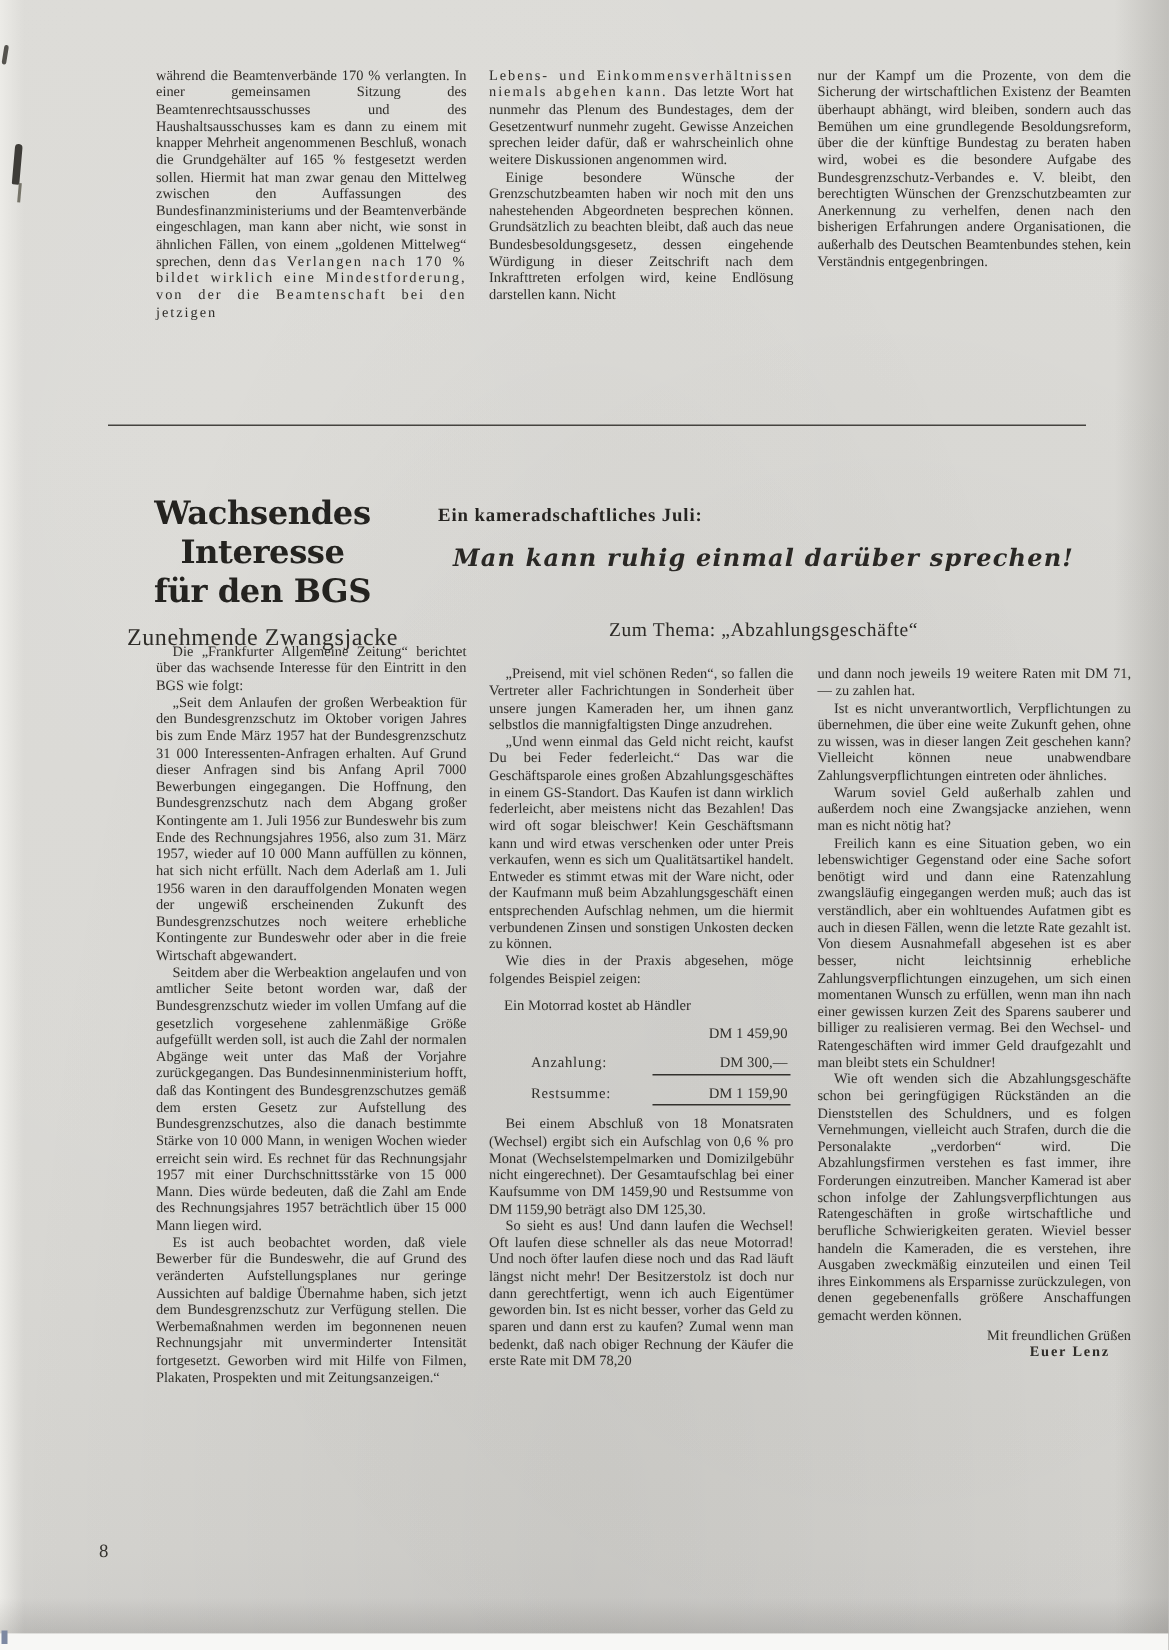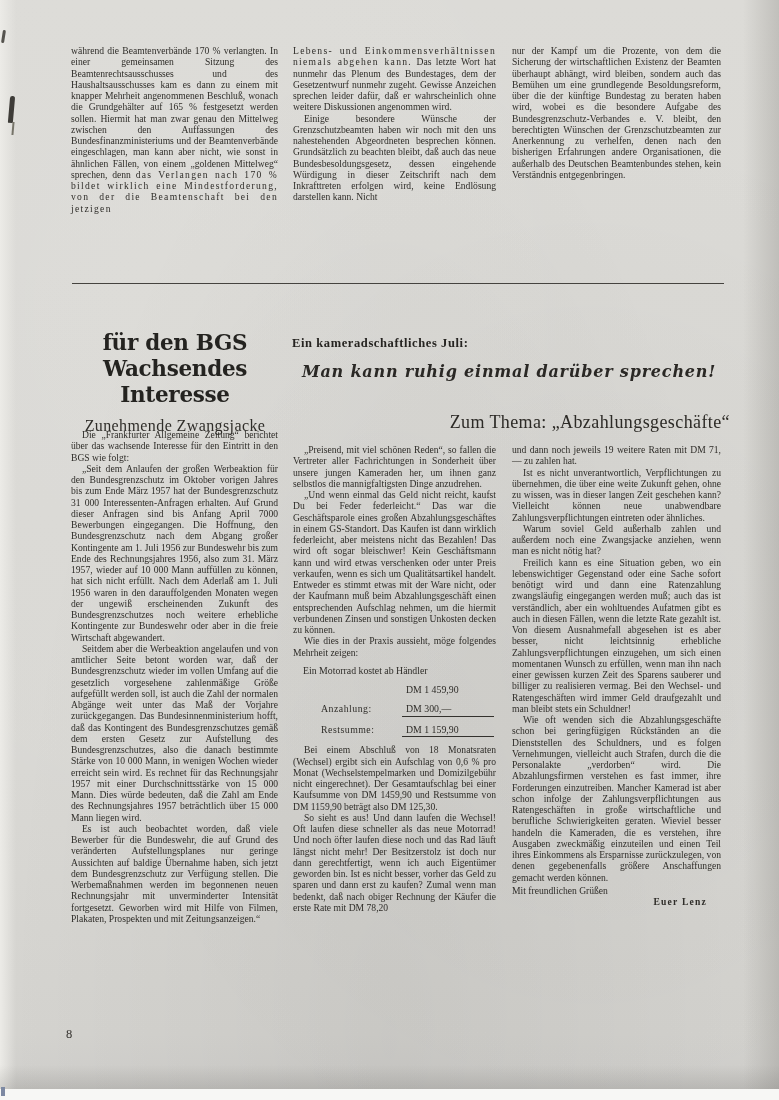--- a/index.html
+++ b/index.html
@@ -30,21 +30,21 @@
     transform:rotate(9deg);border-radius:2px;}
   .ink-2{position:absolute;left:9px;top:96px;width:5px;height:27px;background:#3e3c38;
     transform:rotate(5deg);border-radius:3px 3px 1px 1px;}
   .ink-2b{position:absolute;left:12px;top:122px;width:2px;height:13px;background:#767469;
     transform:rotate(5deg);}
 
   .col{
     position:absolute;
     font-size:9.6px;line-height:11.25px;
     text-align:justify;
-    hyphens:auto;-webkit-hyphens:auto;
+    hyphens:auto;margin-left:33px;-webkit-hyphens:auto;
   }
   .col p{margin:0;}
   .col p.indent{text-indent:11px;}
   .spaced{letter-spacing:1.3px;}
 
   #top-col1{left:71px;top:45px;width:207px;}
   #top-col2{left:293px;top:45px;width:203px;}
   #top-col3{left:512px;top:45px;width:209px;}
 
   .divider{position:absolute;left:72px;top:283px;width:652px;height:1.3px;background:#45433f;}
@@ -54,34 +54,34 @@
     font-size:21.5px;line-height:26px;letter-spacing:-0.3px;margin:0;}
   .bgs-subtitle{font-size:16px;margin-top:9px;letter-spacing:0.4px;color:#2f2d29;}
 
   #bgs-body{left:71px;top:429px;width:207px;}
 
   .kicker{position:absolute;left:292px;top:336px;font-size:12.5px;font-weight:bold;
     letter-spacing:0.6px;color:#262421;}
   .script-title{position:absolute;left:288px;top:362px;width:442px;text-align:center;
     font-family:"DejaVu Serif","Liberation Serif",serif;
     font-style:italic;font-weight:bold;font-size:16px;letter-spacing:0.8px;color:#2a2825;}
-  .lenz-subtitle{position:absolute;left:288px;top:412px;width:442px;text-align:right;
-    font-size:18px;letter-spacing:0.4px;color:#2c2a26;}
+  .lenz-subtitle{position:absolute;left:288px;top:412px;width:442px;text-align:center;
+    font-size:13px;letter-spacing:0.4px;color:#2c2a26;}
 
   #lenz-col2{left:293px;top:444px;width:203px;}
   #lenz-col3{left:512px;top:444px;width:209px;}
 
   .example{margin:7px 0 7px 2px;font-size:9.8px;}
   .ex-intro{text-indent:8px;margin:0;}
   .ex-row{display:flex;justify-content:space-between;margin-top:7.5px;padding:0 2px 0 26px;}
   .ex-label{letter-spacing:0.5px;}
-  .ex-value{min-width:86px;text-align:left;padding:0 2px 1px 4px;}
+  .ex-value{min-width:86px;text-align:right;padding:0 2px 1px 4px;}
   .ex-underline{border-bottom:1.1px solid #33312d;}
 
-  .closing{text-align:left;margin-top:2px !important;}
+  .closing{text-align:right;margin-top:2px !important;}
   .signature{text-align:right;padding-right:14px;letter-spacing:1.2px;font-weight:bold;}
 
   .page-number{position:absolute;left:66px;top:1027px;font-size:12.5px;color:#34322e;}
 </style>
 </head>
 <body>
 
 <div class="page">
   <div class="texture"></div>
   <div class="edge-left"></div>
@@ -101,40 +101,40 @@
     <p class="indent">Einige besondere Wünsche der Grenzschutzbeamten haben wir noch mit den uns nahestehenden Abgeordneten besprechen können. Grundsätzlich zu beachten bleibt, daß auch das neue Bundesbesoldungsgesetz, dessen eingehende Würdigung in dieser Zeitschrift nach dem Inkrafttreten erfolgen wird, keine Endlösung darstellen kann. Nicht</p>
   </div>
   <div class="col" id="top-col3">
     <p>nur der Kampf um die Prozente, von dem die Sicherung der wirtschaftlichen Existenz der Beamten überhaupt abhängt, wird bleiben, sondern auch das Bemühen um eine grundlegende Besoldungsreform, über die der künftige Bundestag zu beraten haben wird, wobei es die besondere Aufgabe des Bundesgrenzschutz-Verbandes e. V. bleibt, den berechtigten Wünschen der Grenzschutzbeamten zur Anerkennung zu verhelfen, denen nach den bisherigen Erfahrungen andere Organisationen, die außerhalb des Deutschen Beamtenbundes stehen, kein Verständnis entgegenbringen.</p>
   </div>
 
   <div class="divider"></div>
 
   <div class="bgs-head">
     <div class="bgs-title">
+      <div>Wachsendes Interesse</div>
       <div>für den BGS</div>
-      <div>Wachsendes Interesse</div>
     </div>
     <div class="bgs-subtitle">Zunehmende Zwangsjacke</div>
   </div>
   <div class="col" id="bgs-body">
     <p class="indent">Die „Frankfurter Allgemeine Zeitung“ berichtet über das wachsende Interesse für den Eintritt in den BGS wie folgt:</p>
     <p class="indent">„Seit dem Anlaufen der großen Werbeaktion für den Bundesgrenzschutz im Oktober vorigen Jahres bis zum Ende März 1957 hat der Bundesgrenzschutz 31 000 Interessenten-Anfragen erhalten. Auf Grund dieser Anfragen sind bis Anfang April 7000 Bewerbungen eingegangen. Die Hoffnung, den Bundesgrenzschutz nach dem Abgang großer Kontingente am 1. Juli 1956 zur Bundeswehr bis zum Ende des Rechnungsjahres 1956, also zum 31. März 1957, wieder auf 10 000 Mann auffüllen zu können, hat sich nicht erfüllt. Nach dem Aderlaß am 1. Juli 1956 waren in den darauffolgenden Monaten wegen der ungewiß erscheinenden Zukunft des Bundesgrenzschutzes noch weitere erhebliche Kontingente zur Bundeswehr oder aber in die freie Wirtschaft abgewandert.</p>
     <p class="indent">Seitdem aber die Werbeaktion angelaufen und von amtlicher Seite betont worden war, daß der Bundesgrenzschutz wieder im vollen Umfang auf die gesetzlich vorgesehene zahlenmäßige Größe aufgefüllt werden soll, ist auch die Zahl der normalen Abgänge weit unter das Maß der Vorjahre zurückgegangen. Das Bundesinnenministerium hofft, daß das Kontingent des Bundesgrenzschutzes gemäß dem ersten Gesetz zur Aufstellung des Bundesgrenzschutzes, also die danach bestimmte Stärke von 10 000 Mann, in wenigen Wochen wieder erreicht sein wird. Es rechnet für das Rechnungsjahr 1957 mit einer Durchschnittsstärke von 15 000 Mann. Dies würde bedeuten, daß die Zahl am Ende des Rechnungsjahres 1957 beträchtlich über 15 000 Mann liegen wird.</p>
     <p class="indent">Es ist auch beobachtet worden, daß viele Bewerber für die Bundeswehr, die auf Grund des veränderten Aufstellungsplanes nur geringe Aussichten auf baldige Übernahme haben, sich jetzt dem Bundesgrenzschutz zur Verfügung stellen. Die Werbemaßnahmen werden im begonnenen neuen Rechnungsjahr mit unverminderter Intensität fortgesetzt. Geworben wird mit Hilfe von Filmen, Plakaten, Prospekten und mit Zeitungsanzeigen.“</p>
   </div>
 
   <div class="kicker">Ein kameradschaftliches Juli:</div>
   <div class="script-title">Man kann ruhig einmal darüber sprechen!</div>
   <div class="lenz-subtitle">Zum Thema: „Abzahlungsgeschäfte“</div>
 
   <div class="col" id="lenz-col2">
     <p class="indent">„Preisend, mit viel schönen Reden“, so fallen die Vertreter aller Fachrichtungen in Sonderheit über unsere jungen Kameraden her, um ihnen ganz selbstlos die mannigfaltigsten Dinge anzudrehen.</p>
     <p class="indent">„Und wenn einmal das Geld nicht reicht, kaufst Du bei Feder federleicht.“ Das war die Geschäftsparole eines großen Abzahlungsgeschäftes in einem GS-Standort. Das Kaufen ist dann wirklich federleicht, aber meistens nicht das Bezahlen! Das wird oft sogar bleischwer! Kein Geschäftsmann kann und wird etwas verschenken oder unter Preis verkaufen, wenn es sich um Qualitätsartikel handelt. Entweder es stimmt etwas mit der Ware nicht, oder der Kaufmann muß beim Abzahlungsgeschäft einen entsprechenden Aufschlag nehmen, um die hiermit verbundenen Zinsen und sonstigen Unkosten decken zu können.</p>
-    <p class="indent">Wie dies in der Praxis aussieht, möge folgendes Mehrheit zeigen:</p>
+    <p class="indent">Wie dies in der Praxis abgesehen, möge folgendes Beispiel zeigen:</p>
     <div class="example">
       <p class="ex-intro">Ein Motorrad kostet ab Händler</p>
       <div class="ex-row">
         <span class="ex-label"></span>
         <span class="ex-value">DM 1 459,90</span>
       </div>
       <div class="ex-row">
         <span class="ex-label">Anzahlung:</span>
         <span class="ex-value ex-underline">DM 300,—</span>
       </div>

